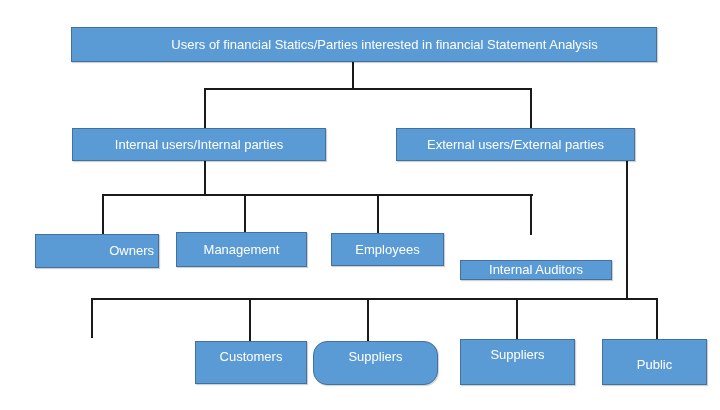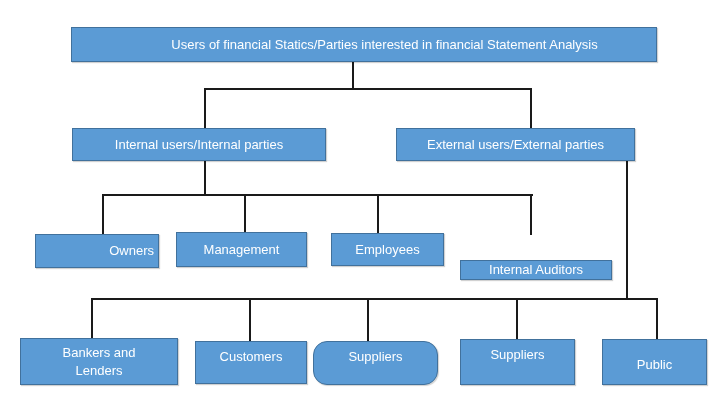--- a/index.html
+++ b/index.html
@@ -60,23 +60,20 @@
   <div class="node" style="left:176px; top:232px; width:131px; height:35px;">
     <span>Management</span>
   </div>
   <div class="node" style="left:331px; top:233px; width:113px; height:33px;">
     <span>Employees</span>
   </div>
   <div class="node" style="left:460px; top:240px; width:152px; height:20px;margin-top:20px;">
     <span>Internal Auditors</span>
   </div>
 
-  <div class="node" style="left:20px; top:338px; width:158px; height:47px; padding:0 30px;">
-    <span>Bankers and Lenders</span>
-  </div>
   <div class="node" style="left:195px; top:341px; width:112px; height:43px; align-items:flex-start; padding-top:6px;">
     <span>Customers</span>
   </div>
   <div class="node" style="left:313px; top:341px; width:125px; height:44px; align-items:flex-start; padding-top:6px;border-radius:14px;">
     <span>Suppliers</span>
   </div>
   <div class="node" style="left:460px; top:339px; width:115px; height:46px; align-items:flex-start; padding-top:6px;">
     <span>Suppliers</span>
   </div>
   <div class="node" style="left:602px; top:339px; width:105px; height:46px; align-items:center; padding-top:6px;">

